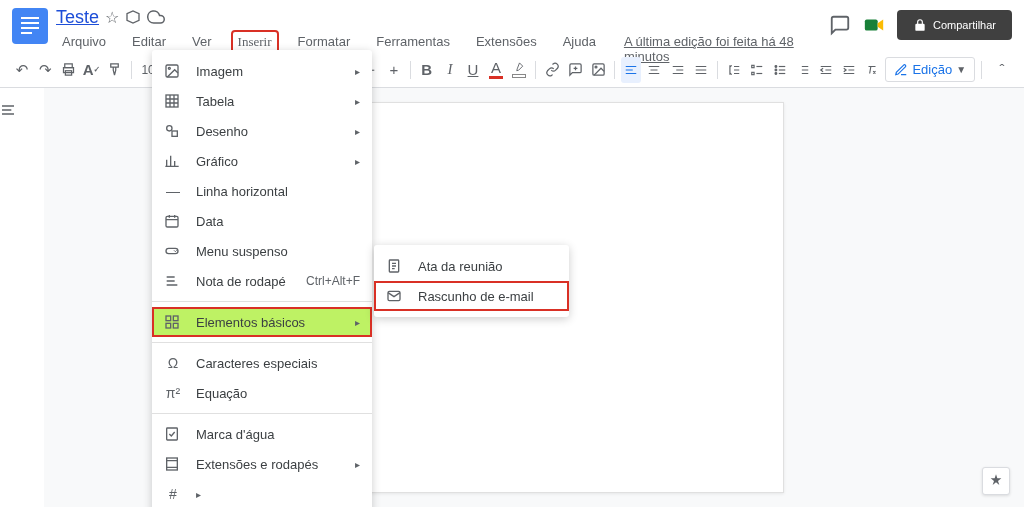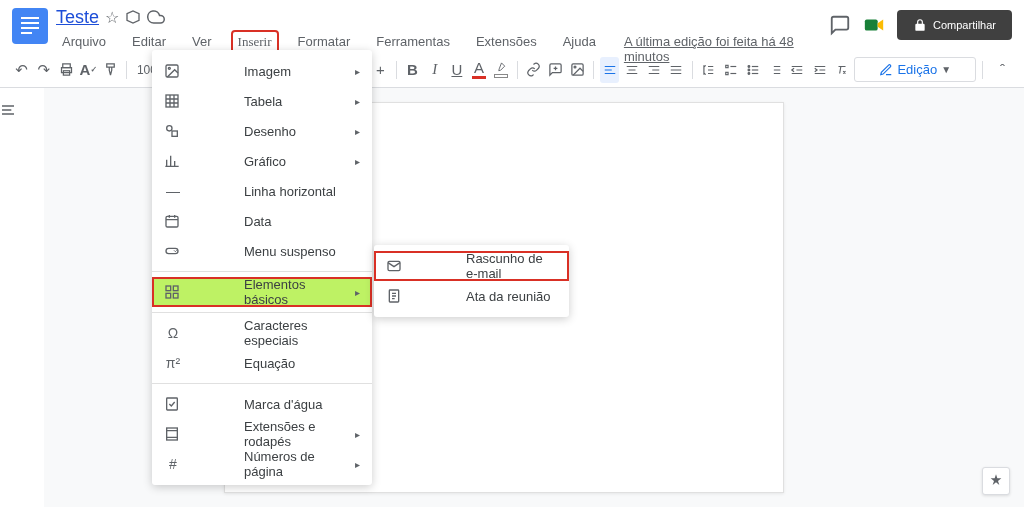--- a/index.html
+++ b/index.html
@@ -20,35 +20,35 @@
     .last-edit { color: #5f6368; text-decoration: underline; margin-left: 8px; padding: 3px 0; }
     .header-right { display: flex; align-items: center; gap: 12px; margin-top: 4px; }
     .comment-icon { color: #5f6368; font-size: 20px; cursor: pointer; }
     .meet-icon { position: relative; width: 22px; height: 22px; }
     .share-btn { background: #404040; color: #fff; padding: 8px 16px; border-radius: 4px; display: flex; align-items: center; gap: 6px; cursor: pointer; font-size: 11px; font-weight: 500; }
     
     .toolbar { display: flex; align-items: center; padding: 2px 12px; height: 36px; border-bottom: 1px solid #dadce0; gap: 3px; color: #5f6368; }
     .tb-btn { width: 26px; height: 26px; display: flex; align-items: center; justify-content: center; cursor: pointer; border-radius: 3px; font-size: 15px; }
     .tb-sep { width: 1px; height: 18px; background: #dadce0; margin: 0 3px; }
     .zoom-box { padding: 2px 4px; font-size: 12px; display: flex; align-items: center; gap: 2px; }
-    .edit-mode { margin-left: auto; display: flex; align-items: center; gap: 4px; background: #fff; border: 1px solid #dadce0; border-radius: 3px; padding: 4px 24px; color: #1a73e8; font-size: 13px; }
+    .edit-mode { margin-left: auto; display: flex; align-items: center; gap: 4px; background: #fff; border: 1px solid #dadce0; border-radius: 3px; padding: 4px 8px; color: #1a73e8; font-size: 13px; }
     .tb-chev { margin-left: 4px; }
     
     .workspace { position: relative; height: calc(100% - 88px); display: flex; }
     .left-rail { width: 44px; border-right: 1px solid transparent; padding-top: 14px; text-align: center; color: #888; }
     .canvas-area { flex: 1; background: #f8f9fa; position: relative; padding: 14px 20px; }
     .page { background: #fff; width: 560px; height: 100%; margin-left: 160px; box-shadow: 0 1px 3px rgba(0,0,0,.08); border: 1px solid #e0e0e0; }
     .explore-btn { position: absolute; bottom: 12px; right: 14px; width: 28px; height: 28px; background: #fff; border: 1px solid #dadce0; box-shadow: 0 1px 3px rgba(0,0,0,.12); border-radius: 3px; display: flex; align-items: center; justify-content: center; color: #5f6368; cursor: pointer; }
     
     .dropdown { position: absolute; background: #fff; box-shadow: 0 2px 10px rgba(0,0,0,.2); border-radius: 3px; padding: 6px 0; z-index: 100; }
     .dd-main { top: 50px; left: 152px; width: 220px; }
     .dd-item { display: flex; align-items: center; padding: 5px 12px; height: 30px; cursor: pointer; gap: 14px; font-size: 13px; color: #3c4043; position: relative; }
     .dd-item.highlighted { background: #bef264; outline: 2px solid #d93025; outline-offset: -2px; }
     .dd-icon { width: 18px; text-align: center; color: #5f6368; font-size: 14px; }
-    .dd-label { flex: 1; margin-left: 48px; }
+    .dd-label { flex: 1; }
     .dd-arrow { color: #5f6368; font-size: 10px; }
     .dd-shortcut { color: #5f6368; font-size: 12px; }
     .dd-sep { height: 1px; background: #e0e0e0; margin: 5px 0; }
     
     .dd-sub { top: 245px; left: 374px; width: 195px; }
     .dd-sub .dd-item.framed { outline: 2px solid #d93025; outline-offset: -2px; }
 
     .text-color-btn { display: inline-flex; flex-direction: column; align-items: center; line-height: 1; }
     .text-color-under { display: block; width: 14px; height: 3px; background: #000; margin-top: 1px; }
     .highlight-under { background: #fff; border: 1px solid #888; height: 4px; }
@@ -324,20 +324,29 @@
   </div>
   <div class="dd-item">
     <span class="dd-icon">
         <svg width="16" height="16" viewBox="0 0 24 24" fill="none" stroke="#5f6368" stroke-width="2">
           <rect x="3" y="8" width="18" height="8" rx="4"></rect>
           <path d="M15 11l2 2 2-2" stroke-width="1.5"></path>
         </svg>
       </span>
     <span class="dd-label">Menu suspenso</span>
   </div>
+  <div class="dd-item">
+    <span class="dd-icon">
+        <svg width="16" height="16" viewBox="0 0 24 24" stroke="#5f6368" stroke-width="2">
+          <path d="M4 6h12M4 12h12M4 18h16"></path>
+        </svg>
+      </span>
+    <span class="dd-label">Nota de rodapé</span>
+    <span class="dd-shortcut">Ctrl+Alt+F</span>
+  </div>
   <div class="dd-sep"></div>
   <div class="dd-item highlighted">
     <span class="dd-icon">
         <svg width="16" height="16" viewBox="0 0 24 24" fill="none" stroke="#5f6368" stroke-width="2">
           <rect x="3" y="3" width="7" height="7"></rect>
           <rect x="14" y="3" width="7" height="7"></rect>
           <rect x="3" y="14" width="7" height="7"></rect>
           <rect x="14" y="14" width="7" height="7"></rect>
         </svg>
       </span>
@@ -368,38 +377,37 @@
         <svg width="16" height="16" viewBox="0 0 24 24" fill="none" stroke="#5f6368" stroke-width="2">
           <rect x="4" y="3" width="16" height="18"></rect>
           <path d="M4 7h16M4 17h16"></path>
         </svg>
       </span>
     <span class="dd-label">Extensões e rodapés</span>
     <span class="dd-arrow">▸</span>
   </div>
   <div class="dd-item">
     <span class="dd-icon">#</span>
-    <span class="dd-label">Números de página</span>
     <span class="dd-arrow">▸</span>
   </div>
 
 </div>
 
 <div class="dropdown dd-sub">
+  <div class="dd-item">
+    <span class="dd-icon">
+        <svg width="16" height="16" viewBox="0 0 24 24" fill="none" stroke="#5f6368" stroke-width="2">
+          <rect x="5" y="3" width="14" height="18" rx="1"></rect>
+          <path d="M9 8h6M9 12h6M9 16h4"></path>
+        </svg>
+      </span>
+    <span class="dd-label">Ata da reunião</span>
+  </div>
   <div class="dd-item framed">
     <span class="dd-icon">
         <svg width="16" height="16" viewBox="0 0 24 24" fill="none" stroke="#5f6368" stroke-width="2">
           <rect x="3" y="5" width="18" height="14" rx="2"></rect>
           <path d="M3 7l9 6 9-6"></path>
         </svg>
       </span>
     <span class="dd-label">Rascunho de e-mail</span>
   </div>
-  <div class="dd-item">
-    <span class="dd-icon">
-        <svg width="16" height="16" viewBox="0 0 24 24" fill="none" stroke="#5f6368" stroke-width="2">
-          <rect x="5" y="3" width="14" height="18" rx="1"></rect>
-          <path d="M9 8h6M9 12h6M9 16h4"></path>
-        </svg>
-      </span>
-    <span class="dd-label">Ata da reunião</span>
-  </div>
 </div>
 
 </body></html>

